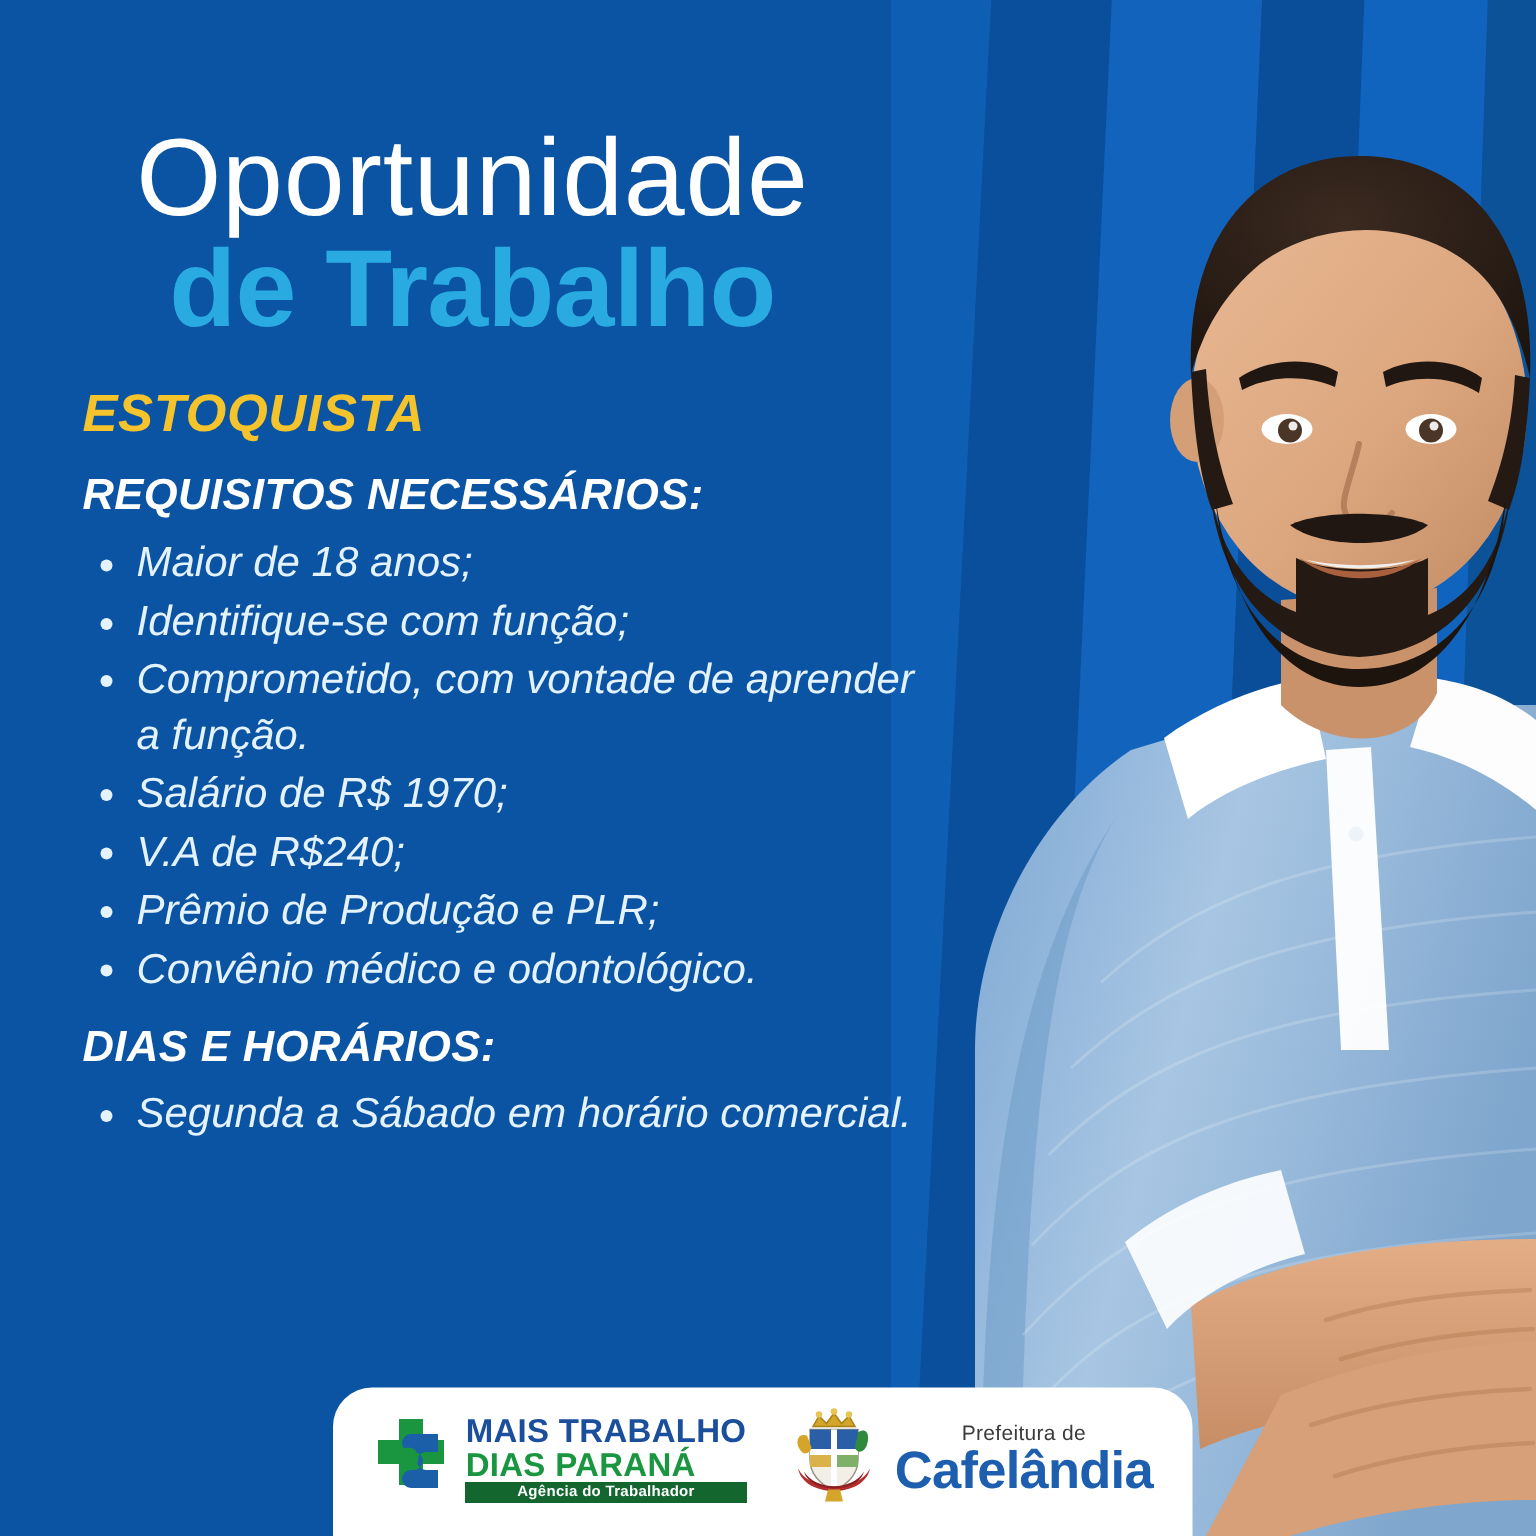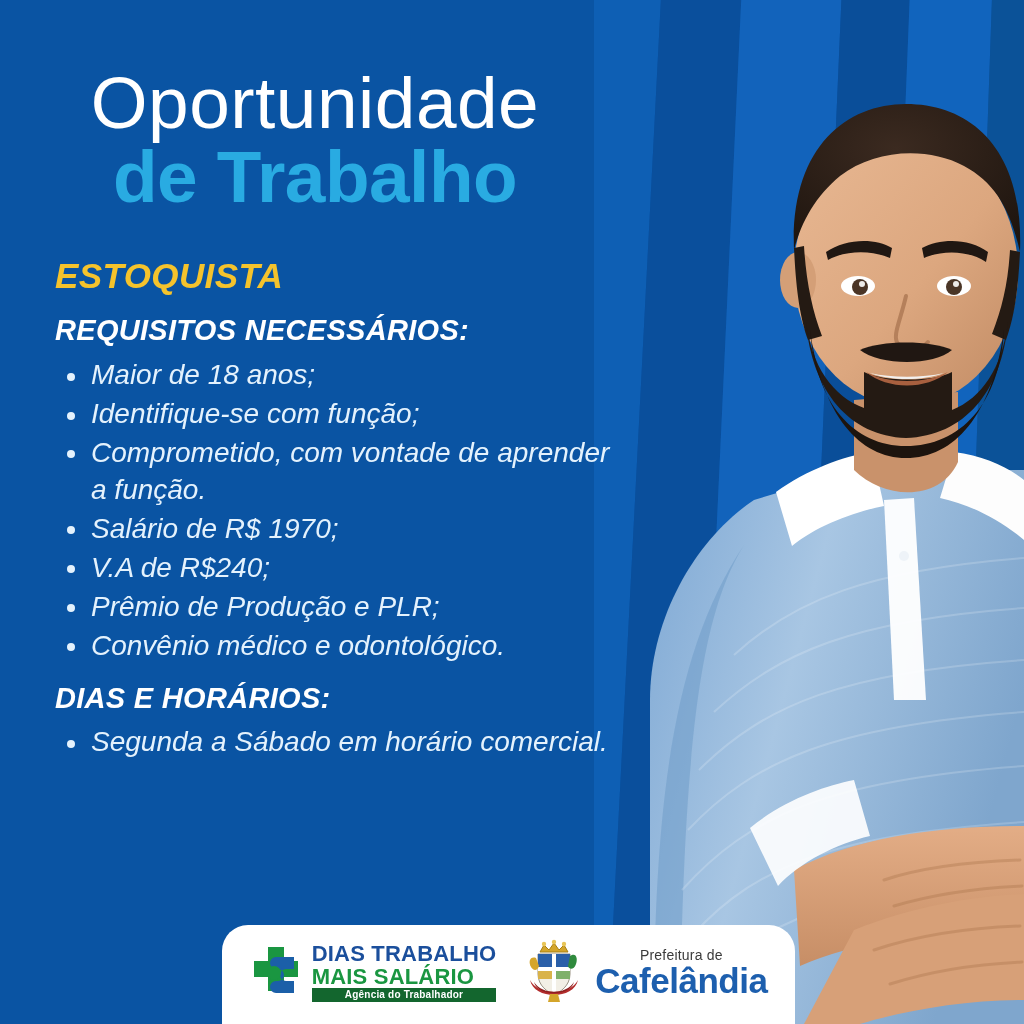--- a/index.html
+++ b/index.html
@@ -19,21 +19,21 @@
   .bg-base{position:absolute;inset:0;background:#0b55a5;}
   .bg-left{position:absolute;left:0;top:0;width:660px;height:100%;background:#0a54a3;}
   .arcs{position:absolute;right:0;top:0;width:430px;height:100%;overflow:hidden;}
   .arcs svg{position:absolute;right:0;top:0;}
 
   
   .photo{position:absolute;right:0;bottom:0;width:470px;height:1024px;overflow:hidden;}
   .photo svg{position:absolute;left:0;top:0;}
 
   
-  .headline{position:absolute;left:0;top:68px;width:630px;text-align:center;}
+  .headline{position:absolute;left:0;top:84px;width:630px;text-align:center;}
   .hl-1{
     font-size:73px;line-height:0.96;
     font-weight:300;color:#ffffff;
     letter-spacing:0.5px;
   }
   .hl-2{
     font-size:73px;line-height:1.0;
     font-weight:bold;color:#29abe2;
     letter-spacing:-0.5px;margin-top:2px;
   }
@@ -254,22 +254,22 @@
 
       <div class="logo-mt">
         <span>
           <svg width="56" height="56" viewBox="0 0 56 56" aria-hidden="true">
             <path d="M18 4 h16 v14 h14 v16 h-14 v14 h-16 v-14 h-14 v-16 h14 z" fill="#1a9641"></path>
             <path d="M26 14 h18 v12 h-8 a6 6 0 0 0 0 12 h8 v12 h-18 a6 6 0 0 1 0 -12 h2 a6 6 0 0 0 0 -12 h-2 a6 6 0 0 1 0 -12 z" fill="#1b5fa8"></path>
             <circle cx="24" cy="30" r="7" fill="#1a9641"></circle>
           </svg>
         </span>
         <span class="mt-words">
-          <span class="mt-l1">DIAS TRABALHO</span>
-          <span class="mt-l2">MAIS SALÁRIO</span>
+          <span class="mt-l1">MAIS TRABALHO</span>
+          <span class="mt-l2">DIAS PARANÁ</span>
           <span class="mt-l3">Agência do Trabalhador</span>
         </span>
       </div>
 
       <div class="logo-cf">
         <span>
           <svg width="64" height="70" viewBox="0 0 64 70" aria-hidden="true">
 
             <path d="M18 16 l4 -7 l5 5 l5 -7 l5 7 l5 -5 l4 7 z" fill="#d4a52a" stroke="#a87f12" stroke-width="1"></path>
             <circle cx="22" cy="8" r="2.2" fill="#e8c558"></circle>

